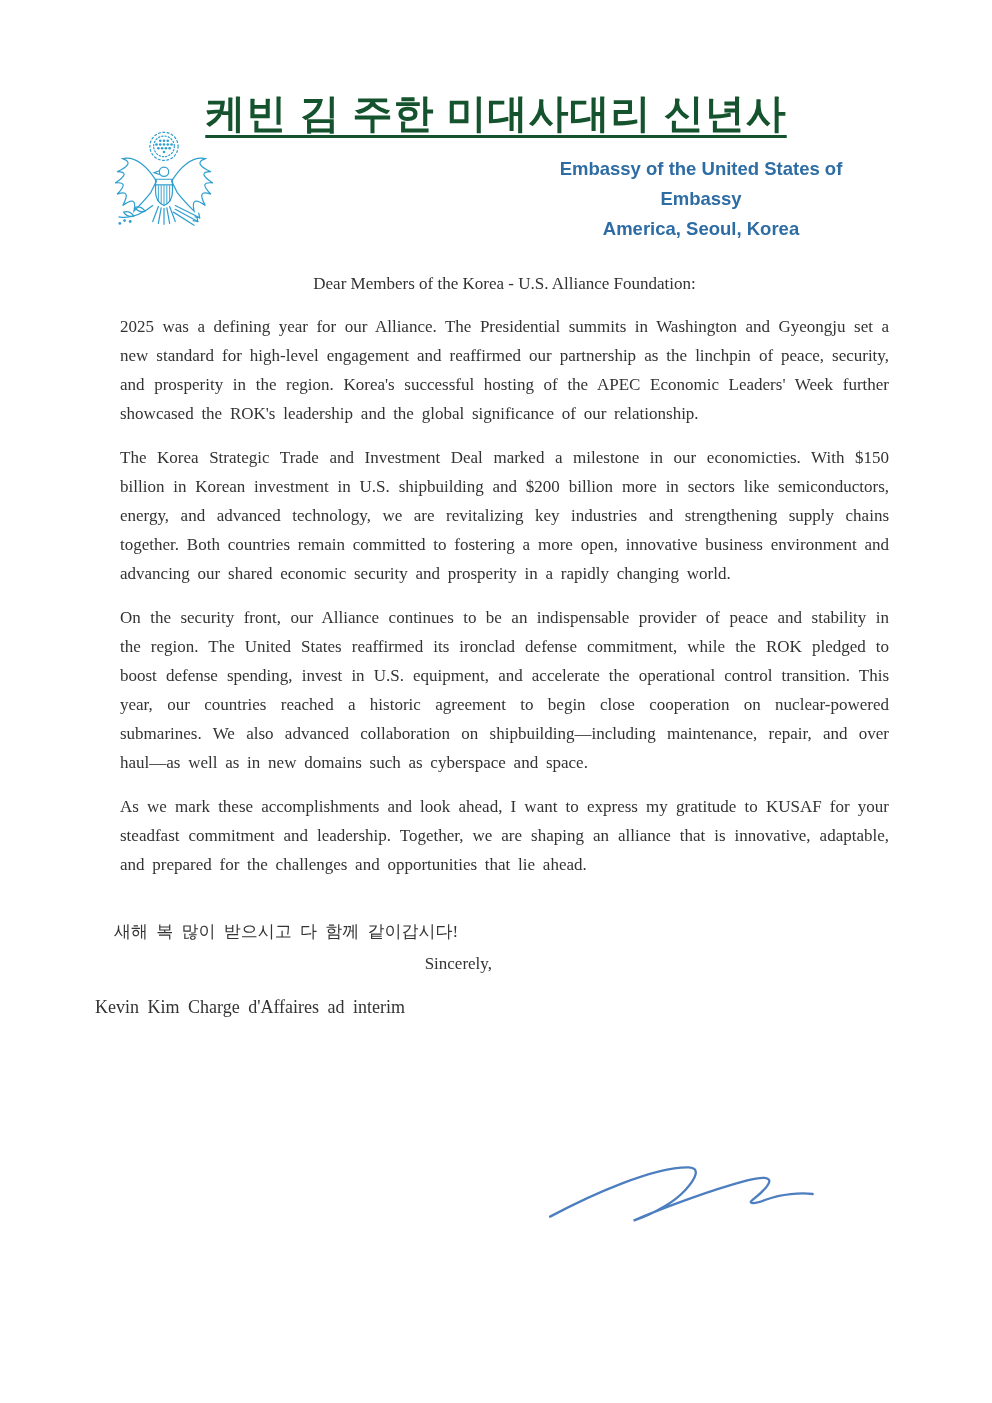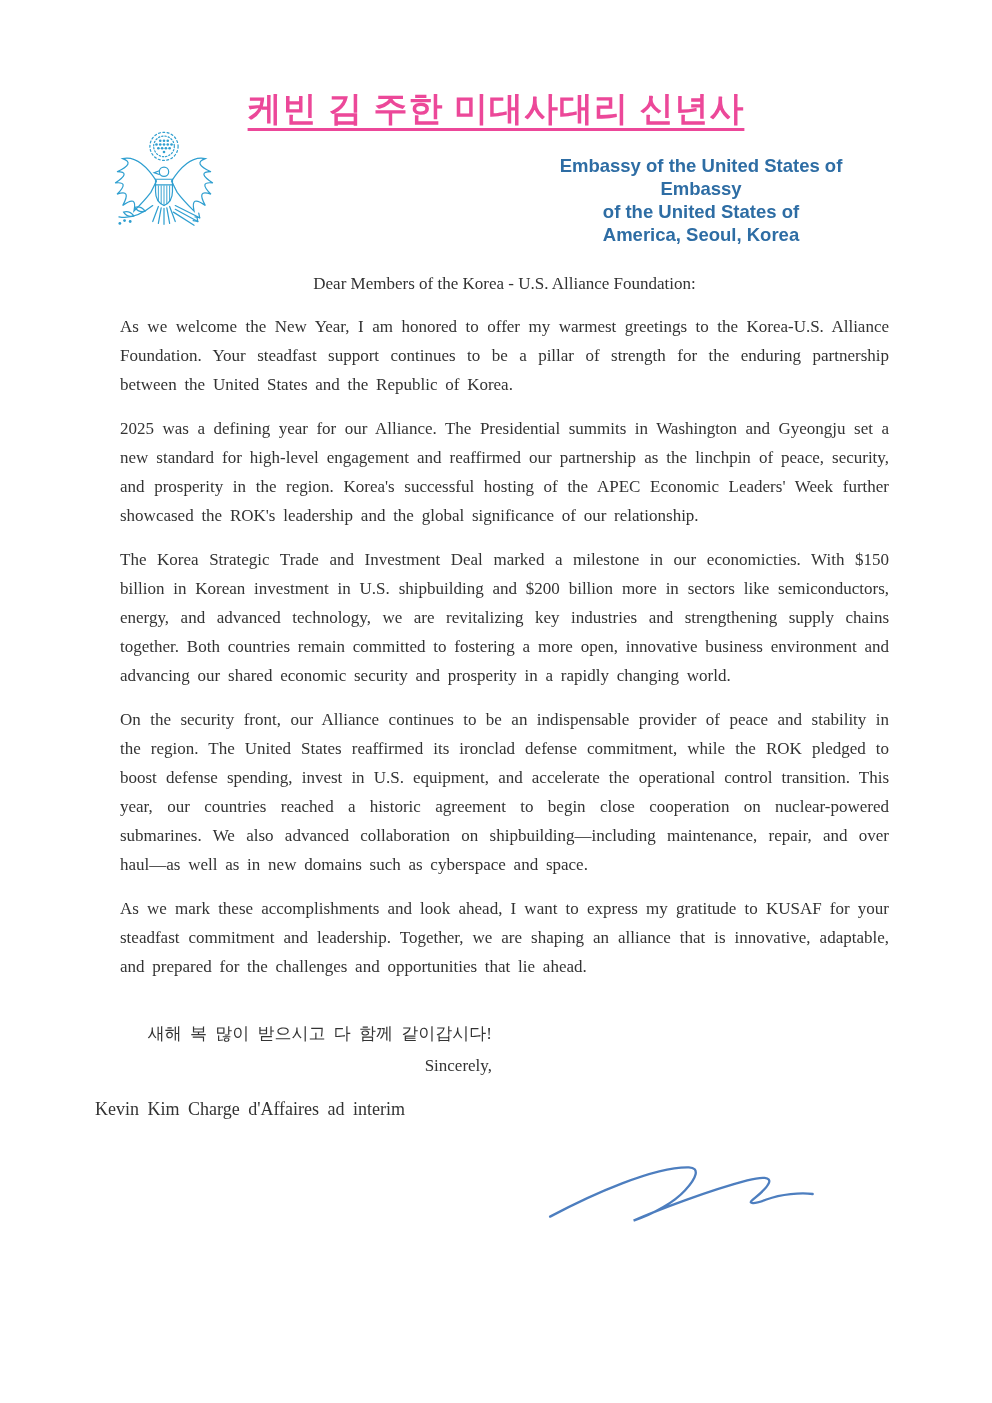--- a/index.html
+++ b/index.html
@@ -13,23 +13,23 @@
     color: #333333;
   }
   .doc-title {
     position: absolute;
     top: 86px;
     left: 0;
     width: 100%;
     text-align: center;
     font-family: "Liberation Sans", "DejaVu Sans", sans-serif;
     font-weight: bold;
-    font-size: 34px;
+    font-size: 40px;
     letter-spacing: 1px;
-    color: #ec4899;
+    color: #14532d;
     margin: 0;
   }
   .doc-title .underlined {
     text-decoration: underline;
     text-decoration-thickness: 3px;
     text-underline-offset: 8px;
   }
   .seal {
     position: absolute;
     left: 102px;
@@ -39,21 +39,21 @@
   }
   .embassy-block {
     position: absolute;
     left: 518px;
     top: 154px;
     width: 366px;
     text-align: center;
     font-family: "Liberation Sans", "DejaVu Sans", sans-serif;
     font-weight: bold;
     font-size: 18.5px;
-    line-height: 23px;
+    line-height: 30px;
     color: #2e6da4;
   }
   .letter-body {
     position: absolute;
     left: 120px;
     top: 269px;
     width: 769px;
     font-size: 17px;
     line-height: 29px;
   }
@@ -66,21 +66,21 @@
     text-align: justify;
     text-align-last: left;
     word-spacing: 3.5px;
   }
   .closing-block {
     margin-top: 38px;
     width: 378px;
     margin-left: -6px;
   }
   .closing-korean {
-    text-align: right;
+    text-align: left;
     word-spacing: 4px;
   }
   .sincerely {
     text-align: right;
     margin-top: 3px;
   }
   .signoff {
     margin: 15px 0 0 -25px;
     font-size: 18px;
     word-spacing: 4px;
@@ -142,30 +142,28 @@
           <circle cx="19" cy="99" r="1.5"></circle>
         </g>
 
       <path d="M78,80 L104,93 M78,84 L102,97 M76,87 L98,101"></path>
       <path d="M104,93 l-5,-1 M104,93 l-1,-5 M102,97 l-5,-1 M102,97 l-1,-5"></path>
     </g>
   </svg>
 
   <div class="embassy-block">
     <div>Embassy of the United States of Embassy</div>
-    <div>of the United States of</div>
     <div>America, Seoul, Korea</div>
   </div>
 
   <div class="letter-body">
     <p class="salutation">Dear Members of the Korea - U.S. Alliance Foundation:</p>
 
     <div>
 
-        <p class="para">As we welcome the New Year, I am honored to offer my warmest greetings to the Korea-U.S. Alliance Foundation. Your steadfast support continues to be a pillar of strength for the enduring partnership between the United States and the Republic of Korea.</p>
 
         <p class="para">2025 was a defining year for our Alliance. The Presidential summits in Washington and Gyeongju set a new standard for high-level engagement and reaffirmed our partnership as the linchpin of peace, security, and prosperity in the region. Korea's successful hosting of the APEC Economic Leaders' Week further showcased the ROK's leadership and the global significance of our relationship.</p>
 
         <p class="para">The Korea Strategic Trade and Investment Deal marked a milestone in our economicties. With $150 billion in Korean investment in U.S. shipbuilding and $200 billion more in sectors like semiconductors, energy, and advanced technology, we are revitalizing key industries and strengthening supply chains together. Both countries remain committed to fostering a more open, innovative business environment and advancing our shared economic security and prosperity in a rapidly changing world.</p>
 
         <p class="para">On the security front, our Alliance continues to be an indispensable provider of peace and stability in the region. The United States reaffirmed its ironclad defense commitment, while the ROK pledged to boost defense spending, invest in U.S. equipment, and accelerate the operational control transition. This year, our countries reached a historic agreement to begin close cooperation on nuclear-powered submarines. We also advanced collaboration on shipbuilding—including maintenance, repair, and over haul—as well as in new domains such as cyberspace and space.</p>
 
         <p class="para">As we mark these accomplishments and look ahead, I want to express my gratitude to KUSAF for your steadfast commitment and leadership. Together, we are shaping an alliance that is innovative, adaptable, and prepared for the challenges and opportunities that lie ahead.</p>
       </div>
 

